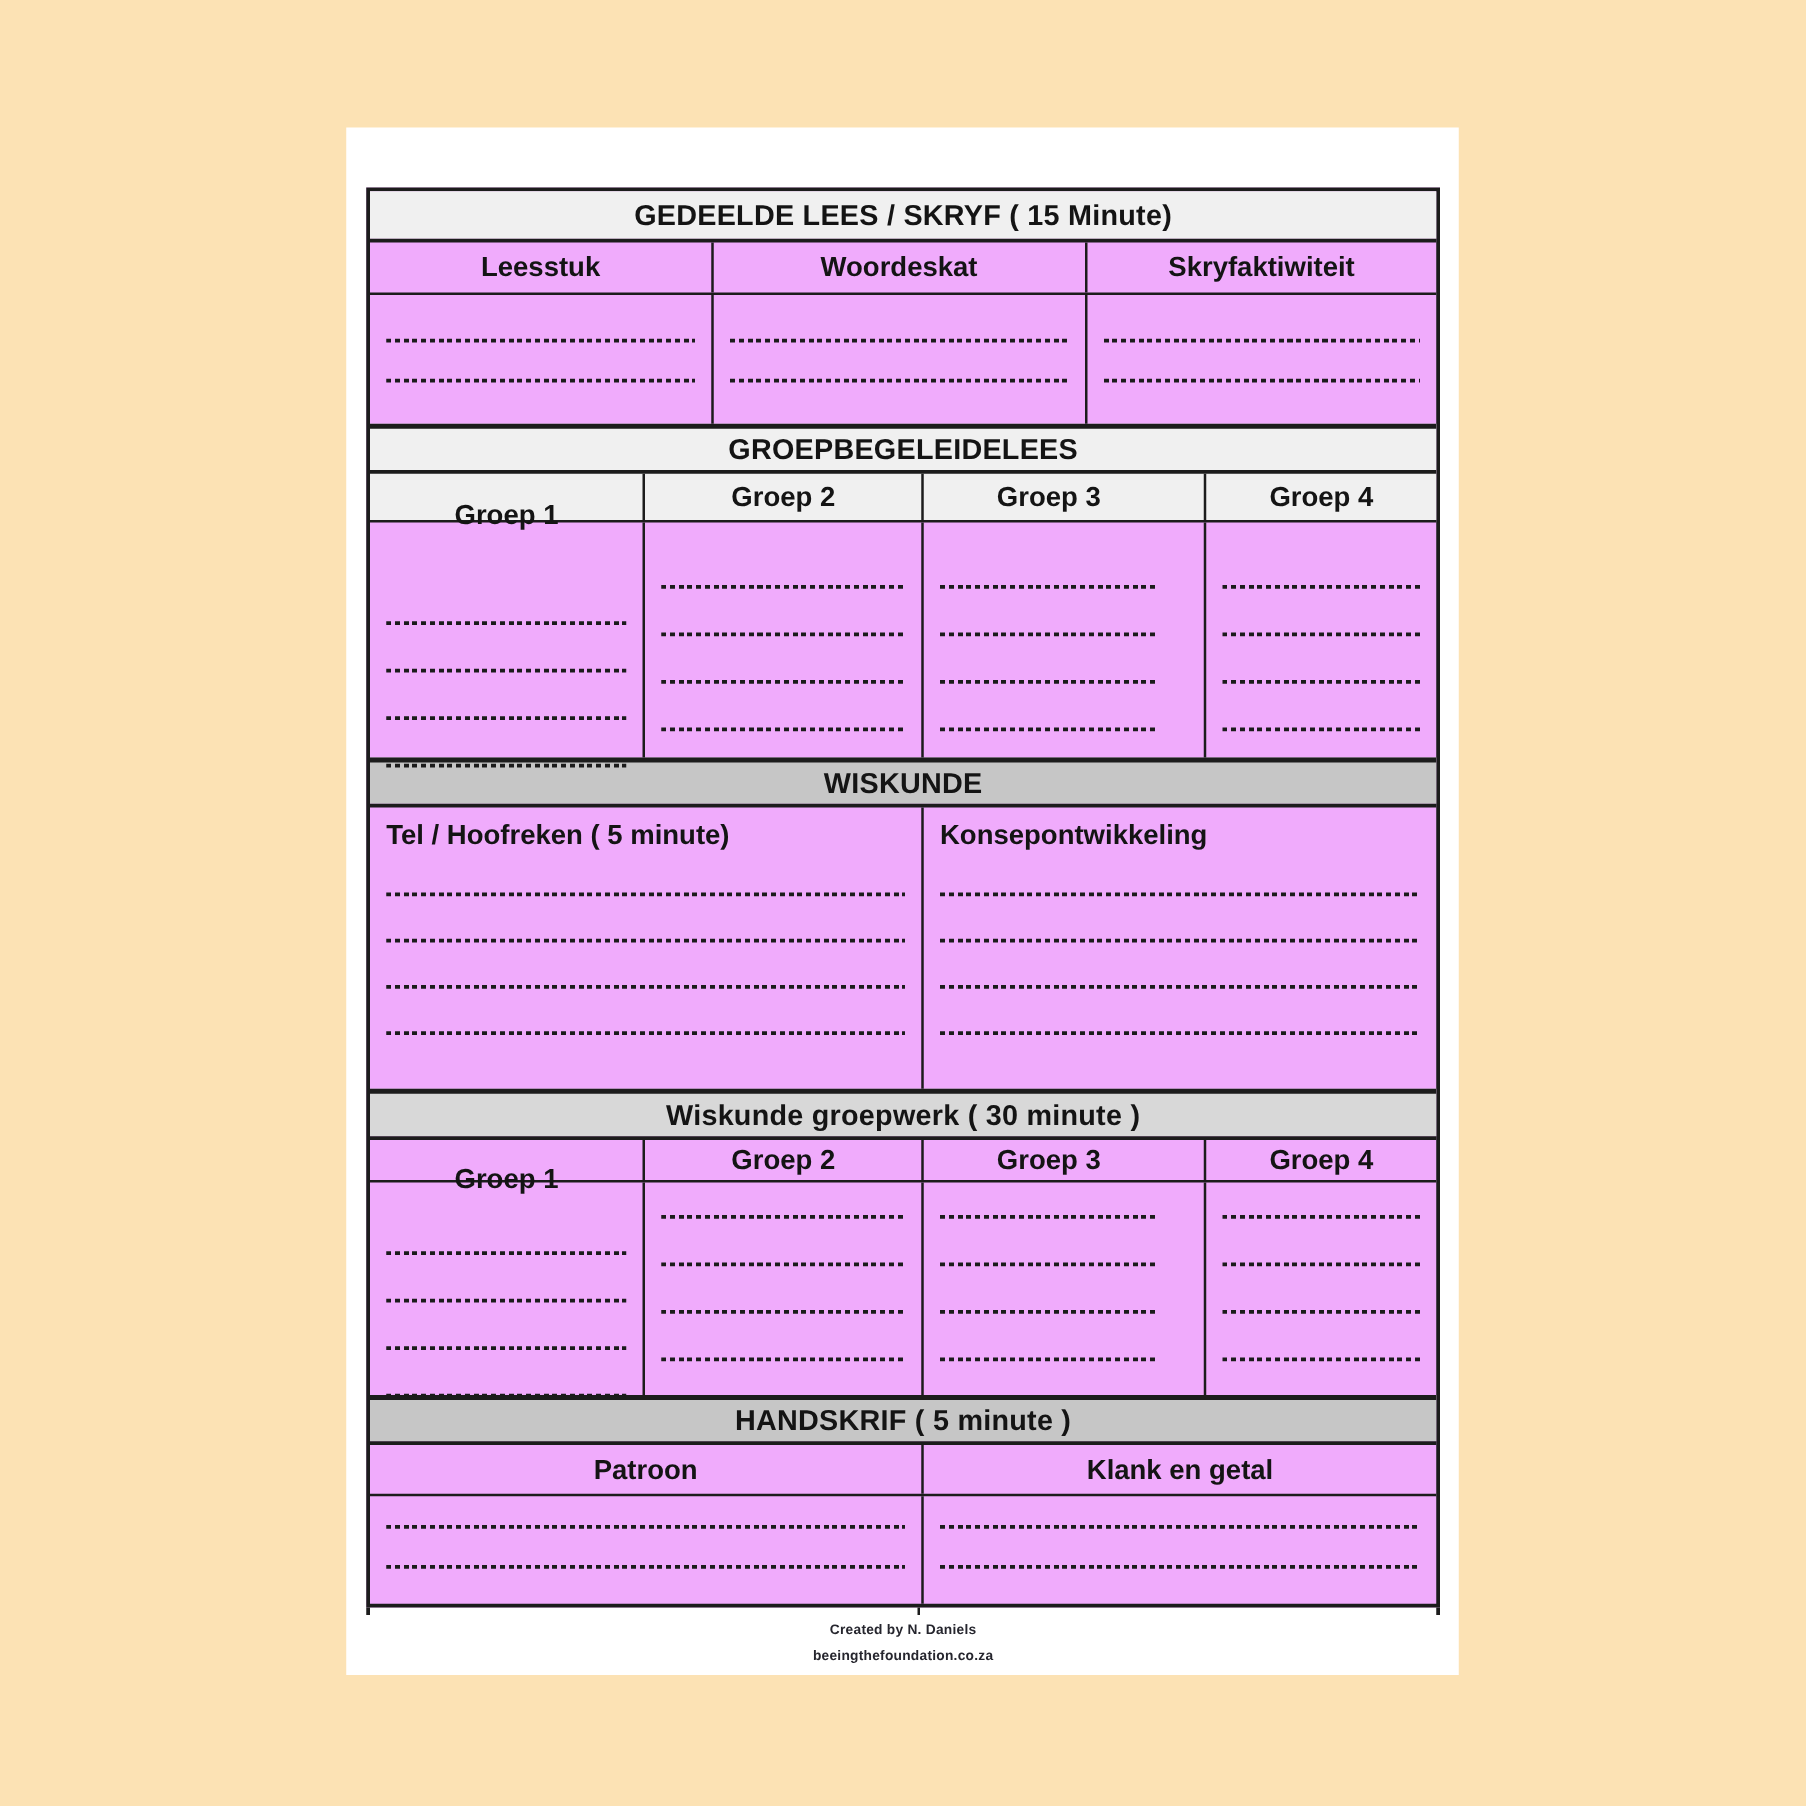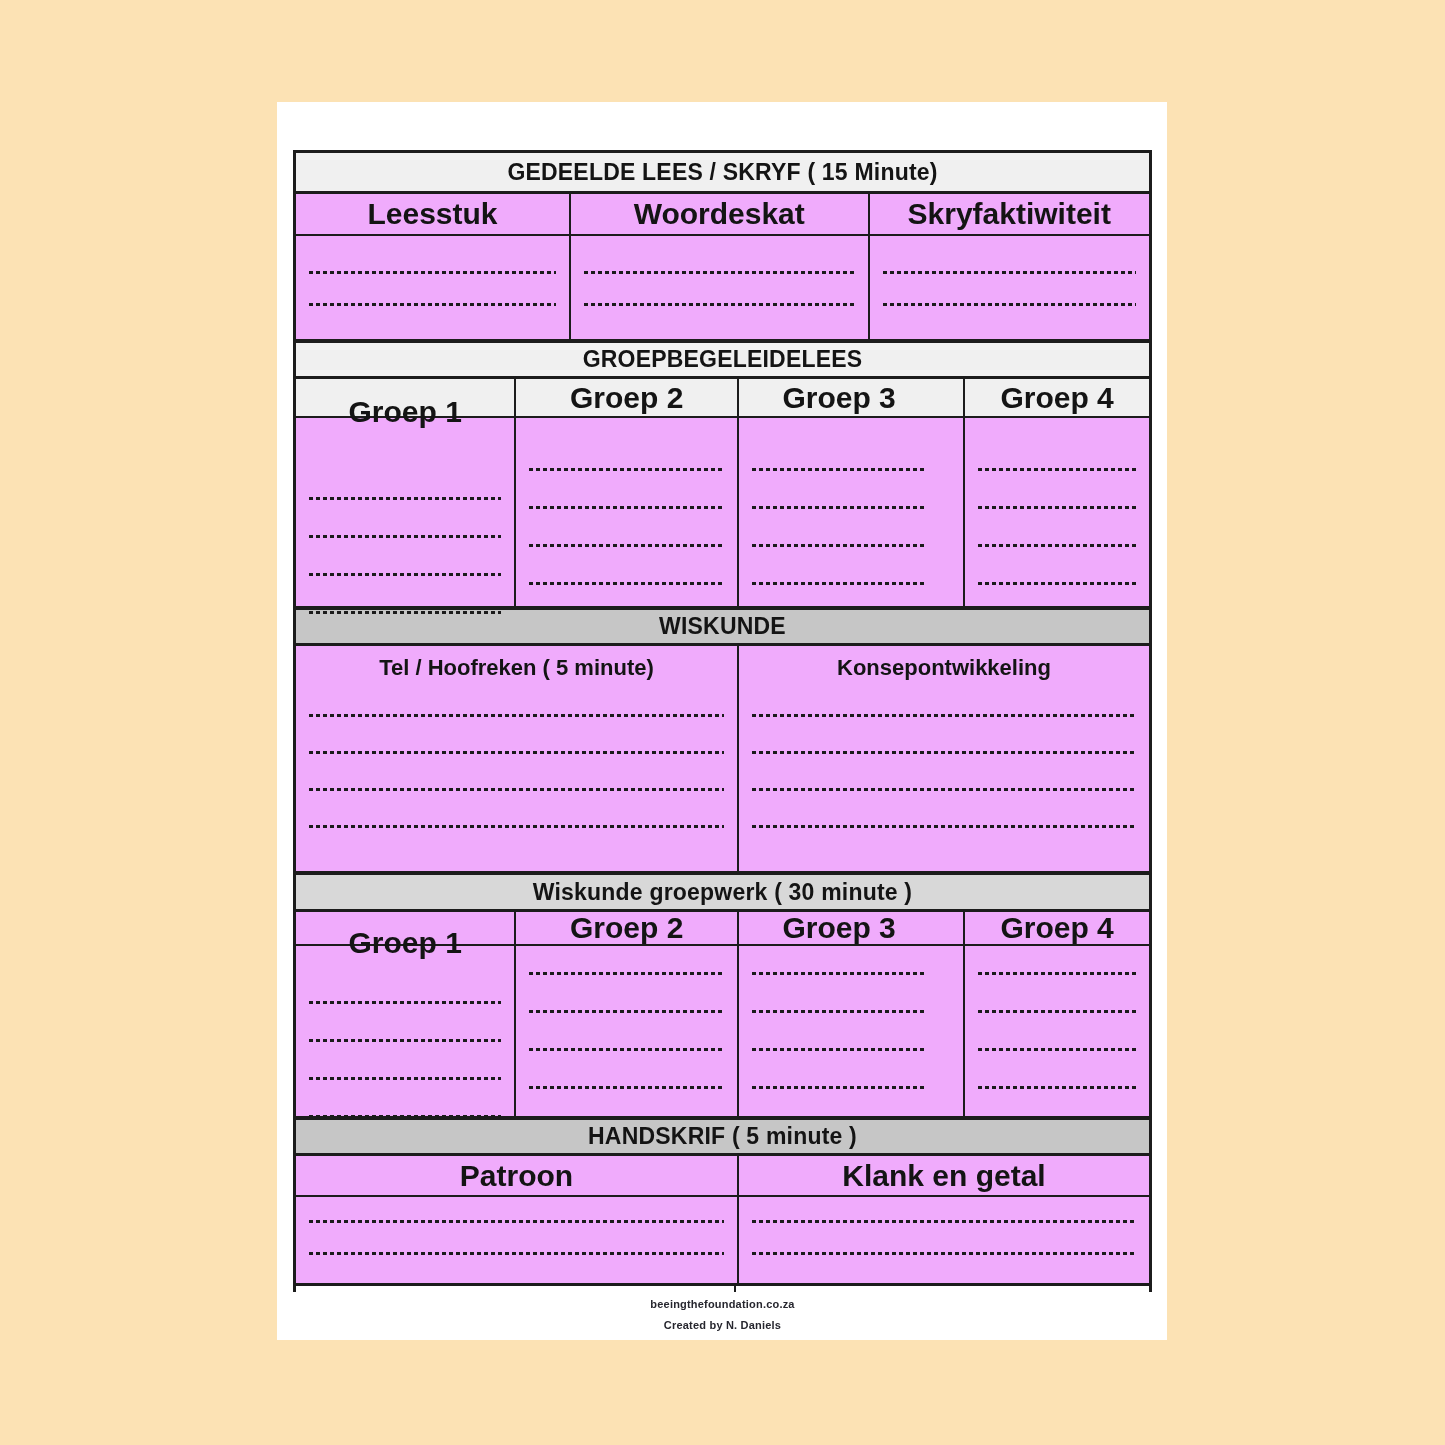--- a/index.html
+++ b/index.html
@@ -39,24 +39,24 @@
   .bg-med   { background: #C6C6C6; }
 
   .h38 { height: 38px; } .h43 { height: 43px; } .h105 { height: 105px; }
   .h37 { height: 37px; } .h40 { height: 40px; } .h190 { height: 190px; }
   .h228 { height: 228px; } .h35 { height: 35px; } .h172 { height: 172px; }
   .h42 { height: 42px; } .h88 { height: 88px; }
 
   .cell { flex: 1 1 0; display: flex; flex-direction: column; min-width: 0; }
   .cell + .cell { border-left: 2px solid #1C1C1C; }
   .colhead { justify-content: center; align-items: center; flex-direction: row;
-             font-size: 30px; font-weight: 700; text-align: right; }
+             font-size: 22px; font-weight: 700; text-align: right; }
   .write { padding: 0 13px; }
   .cell-head {
-    text-align: center; font-size: 22px; font-weight: 700;
+    font-size: 22px; font-weight: 700;
     padding-top: 9px; height: 36px;
   }
   .dash {
     height: 3px; flex: 0 0 3px;
     background: repeating-linear-gradient(90deg, #1B1B1B 0 4px, transparent 4px 7px);
   }
   
   .pad-a .dash { margin-top: 29px; } .pad-a .dash:first-child { margin-top: 35px; }
   .pad-b .dash { margin-top: 35px; } .pad-b .dash:first-child { margin-top: 50px; }
   .pad-c .dash { margin-top: 34px; } .pad-c .cell-head + .dash { margin-top: 32px; }
@@ -226,16 +226,16 @@
       <div class="cell write pad-e">
         <div class="dash"></div>
         <div class="dash"></div>
       </div>
     </div>
   </div>
 
   <div class="stub"></div>
 
   <div class="footer">
+    <div>Created by N. Daniels</div>
     <div>beeingthefoundation.co.za</div>
-    <div>Created by N. Daniels</div>
   </div>
 </div>
 
 </body></html>

